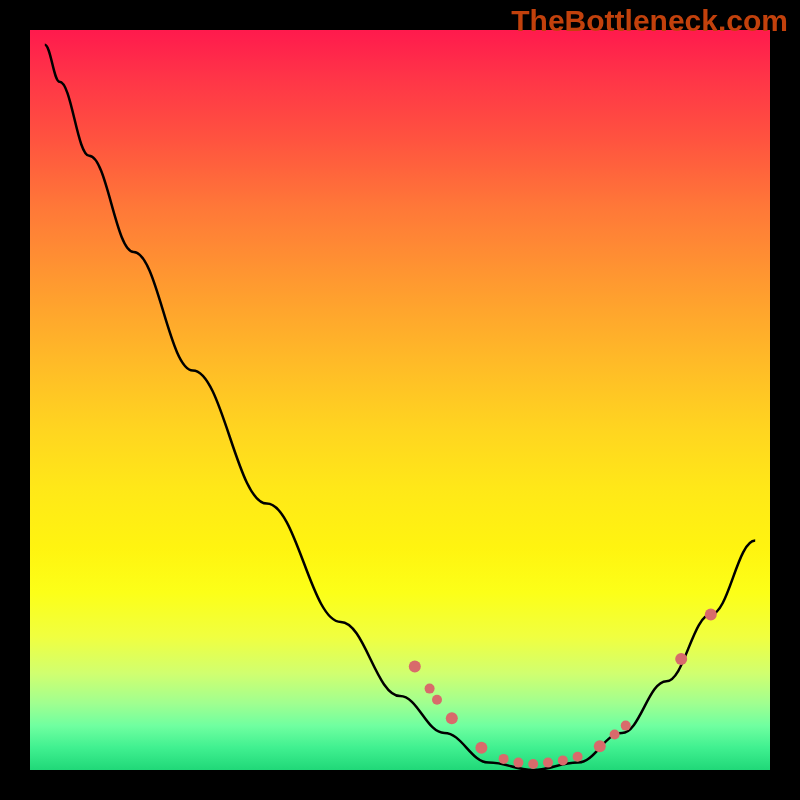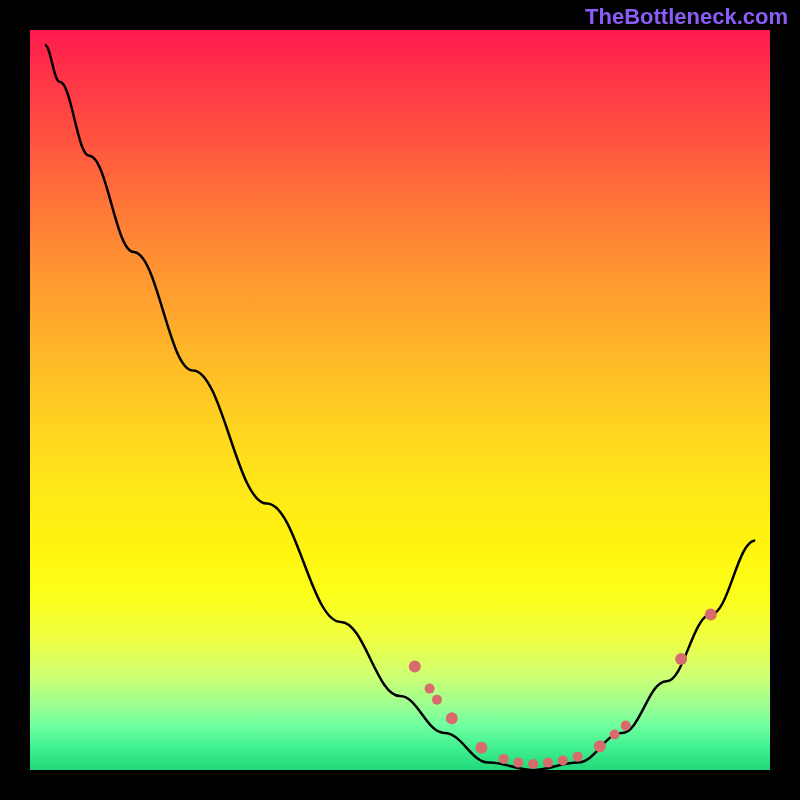--- a/index.html
+++ b/index.html
@@ -8,23 +8,23 @@
     height: 800px;
     background: #000;
     position: relative;
     overflow: hidden;
   }
   .watermark {
     position: absolute;
     top: 4px;
     right: 12px;
     font-family: Arial, sans-serif;
-    font-size: 22px;
+    font-size: 30px;
     font-weight: bold;
-    color: #8b5cf6;
+    color: #c2410c;
     z-index: 10;
   }
   .plot-area {
     position: absolute;
     top: 30px;
     left: 30px;
     width: 740px;
     height: 740px;
     background: linear-gradient(to bottom,
       #ff1a4d 0%,

